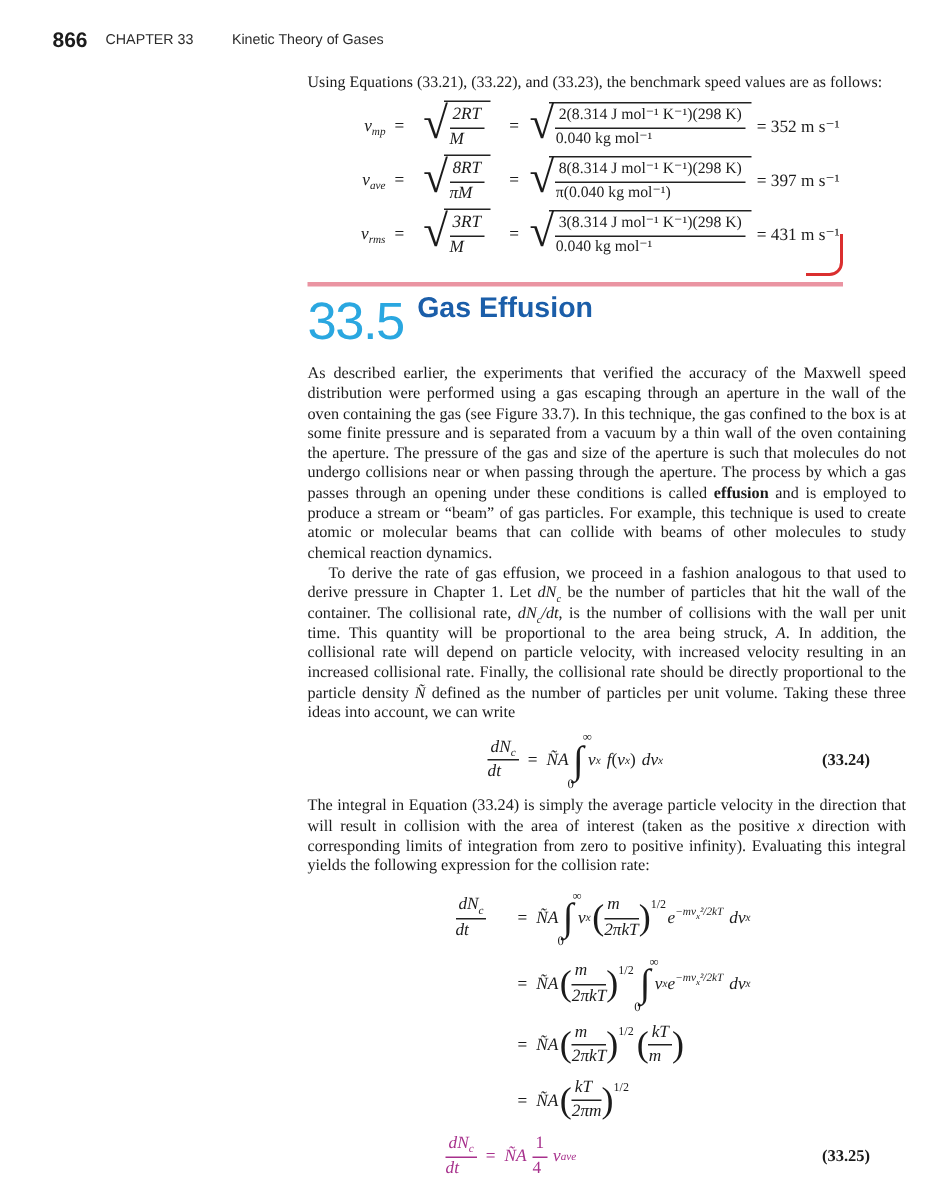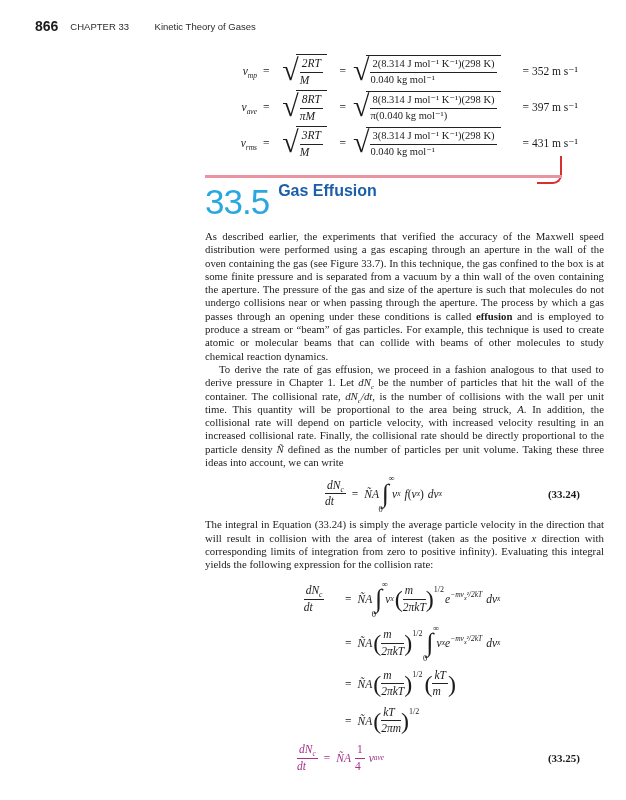--- a/index.html
+++ b/index.html
@@ -45,34 +45,34 @@
   .pow { font-size:8px; align-self:flex-start; margin-top:1px; font-style:normal; }
 
   .exp { font-size:7.5px; display:inline-block; transform:translateY(-5px); }
   .exp sub { font-size:80%; }
 
   
   .sol-eqs { margin:4px 0 0 18px; display:flex; flex-direction:column; gap:3px; font-size:11.5px; }
   .eq-row { display:flex; align-items:center; height:33px; }
   .eq-row .lhs { width:34px;text-align:right; }
   .rel { margin:0 6px; }
-  .result { margin-left:21px; white-space:nowrap; }
+  .result { margin-left:3px; white-space:nowrap; }
   .sq1 { min-width:58px; display:flex; justify-content:center; }
   .f-units { font-size:10.5px; }
 
   
   .end-mark { position:absolute; left:537px; top:156px; width:23px; height:26px;
     border-right:2px solid #da2f2f; border-bottom:2px solid #da2f2f; border-bottom-right-radius:9px; }
 
   
   .sec-rule { height:3px; width:357px; background:#ea94a2; border:none; margin:16px 0 0 0; }
   .section-head { display:flex; align-items:flex-start; gap:9px; margin:4px 0 8px 0;
     font-family:"Liberation Sans","DejaVu Sans",sans-serif; }
   .sec-num { font-size:35px; color:#2aa7e0; letter-spacing:-1px; }
-  .sec-title { font-size:16px; font-weight:bold; color:#1b5ea9; }
+  .sec-title { font-size:19px; font-weight:bold; color:#1b5ea9; }
 
   
   .body-p { font-size:10.8px; line-height:13.3px; text-align:justify; margin:0; }
   .indent { text-indent:14px; }
 
   
   .display-row { display:flex; align-items:center; margin:5px 0; font-size:11.5px; }
   .eq-center-3324 { margin-left:120px; display:flex; align-items:center; }
   .eq-no { margin-left:auto; padding-right:24px; font-weight:bold; font-size:11px; font-style:normal; color:#1b1b1b; }
   .sp { margin-left:4px; }
@@ -94,20 +94,21 @@
   <span class="chapter">
     <span>CHAPTER 33</span>
     <span class="ttl">Kinetic Theory of Gases</span>
   </span>
 </div>
 
 <div class="end-mark"></div>
 
 <div class="column">
 
+  <p class="intro">Using Equations (33.21), (33.22), and (33.23), the benchmark speed values are as follows:</p>
 
   <div class="sol-eqs">
 
     <div class="eq-row">
       <span class="lhs"><span class="mi">v</span><sub class="it">mp</sub></span>
       <span class="rel">=</span>
       <span class="sq1">
           <span class="sqrt">
             <span class="rad">√</span>
             <span class="sq-body">

